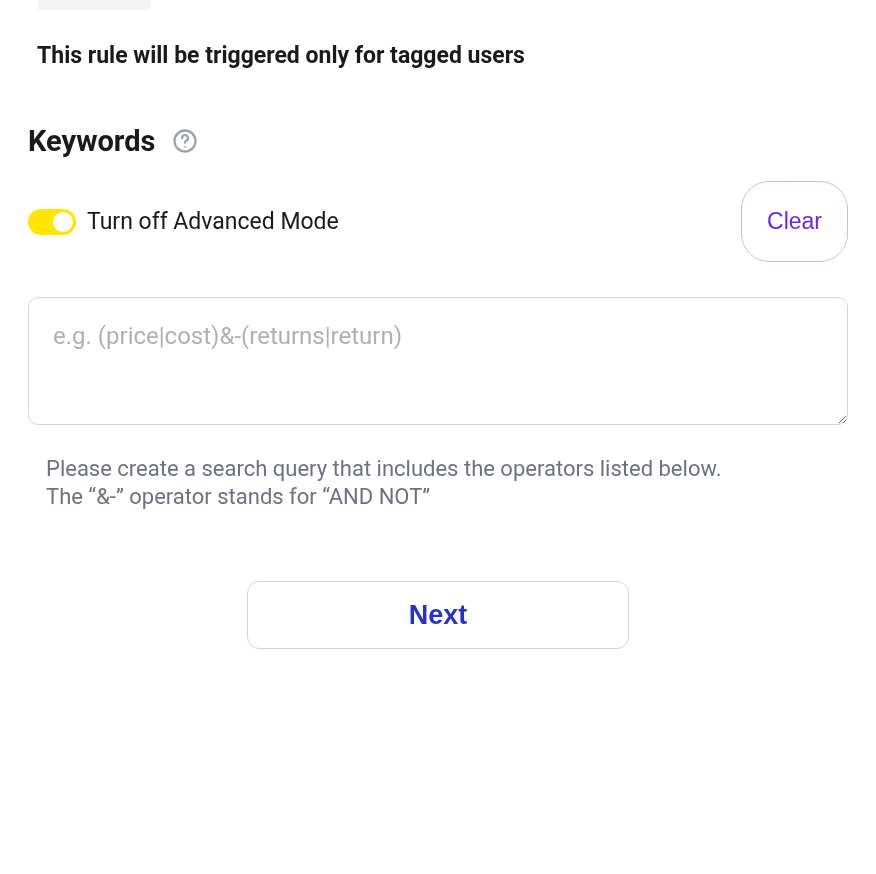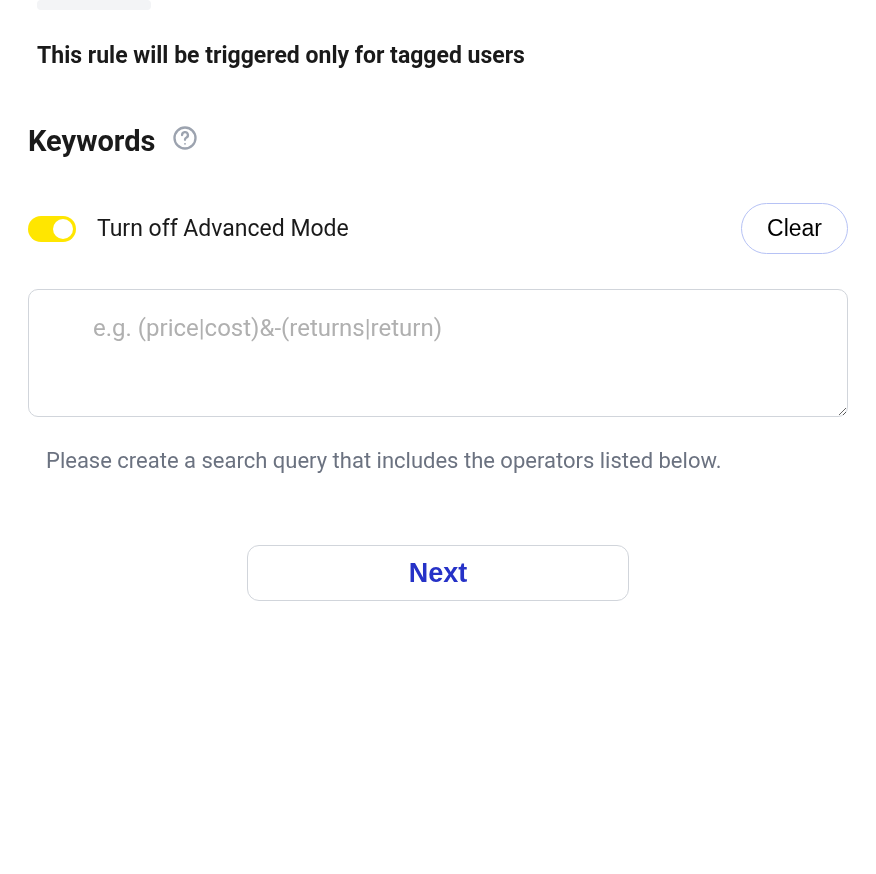--- a/index.html
+++ b/index.html
@@ -26,22 +26,23 @@
     }
     .rule-description {
       font-size: 23px;
       color: #1a1a1a;
       margin-bottom: 55px;
       margin-left: 9px;
       font-weight: bold;
     }
     .section-header {
       display: flex;
+      align-items: center;
       gap: 16px;
-      margin-bottom: 45px;
+      margin-bottom: 23px;
     }
     .section-title {
       font-size: 29px;
       font-weight: 700;
       color: #1a1a1a;
     }
     .help-icon {
       width: 28px;
       height: 28px;
       display: inline-flex;
@@ -55,21 +56,21 @@
     }
     .toggle-row {
       display: flex;
       align-items: center;
       justify-content: space-between;
       margin-bottom: 35px;
     }
     .toggle-left {
       display: flex;
       align-items: center;
-      gap: 21px;
+      gap: 11px;
     }
     .toggle {
       width: 48px;
       height: 26px;
       background: #ffe600;
       border-radius: 13px;
       position: relative;
       cursor: pointer;
     }
     .toggle-knob {
@@ -79,33 +80,33 @@
       width: 20px;
       height: 20px;
       background: #ffffff;
       border-radius: 50%;
     }
     .toggle-label {
       font-size: 23px;
       color: #1a1a1a;
     }
     .clear-button {
-      padding: 11px 25px;
+      padding: 26px 25px;
       border: 1.5px solid #b6c2f5;
       border-radius: 28px;
       background: #ffffff;
-      color: #000000;
+      color: #6d28d9;
       font-size: 23px;
       font-weight: 500;
       cursor: pointer;
     }
     .query-textarea {
       width: 100%;
       height: 128px;
-      padding: 24px 64px;
+      padding: 24px 24px;
       border: 1.5px solid #d1d5db;
       border-radius: 10px;
       font-size: 24px;
       font-family: inherit;
       resize: both;
       outline: none;
       color: #1a1a1a;
     }
     .query-textarea::placeholder {
       color: #b0b0b0;
@@ -123,21 +124,21 @@
     .help-text .block1 {
       margin-bottom: 28px;
     }
     .next-button-wrapper {
       display: flex;
       justify-content: center;
       margin-top: 70px;
     }
     .next-button {
       width: 382px;
-      height: 56px;
+      height: 68px;
       border: 1.5px solid #d1d5db;
       border-radius: 12px;
       background: #ffffff;
       color: #2632c7;
       font-size: 27px;
       font-weight: 700;
       cursor: pointer;
     }
   </style>
 </head>
@@ -168,20 +169,21 @@
     <span class="toggle-label">Turn off Advanced Mode</span>
   </div>
   <button class="clear-button">Clear</button>
 </div>
 
 <textarea class="query-textarea" placeholder="e.g. (price|cost)&amp;-(returns|return)" style=""></textarea>
 
 <div class="help-text">
   <div class="block1">
     <p>Please create a search query that includes the operators listed below.</p>
+    <p>The “&amp;-” operator stands for “AND NOT”</p>
   </div>
   <div>
   </div>
 </div>
 
 <div class="next-button-wrapper">
   <button class="next-button">Next</button>
 </div>
 
 

